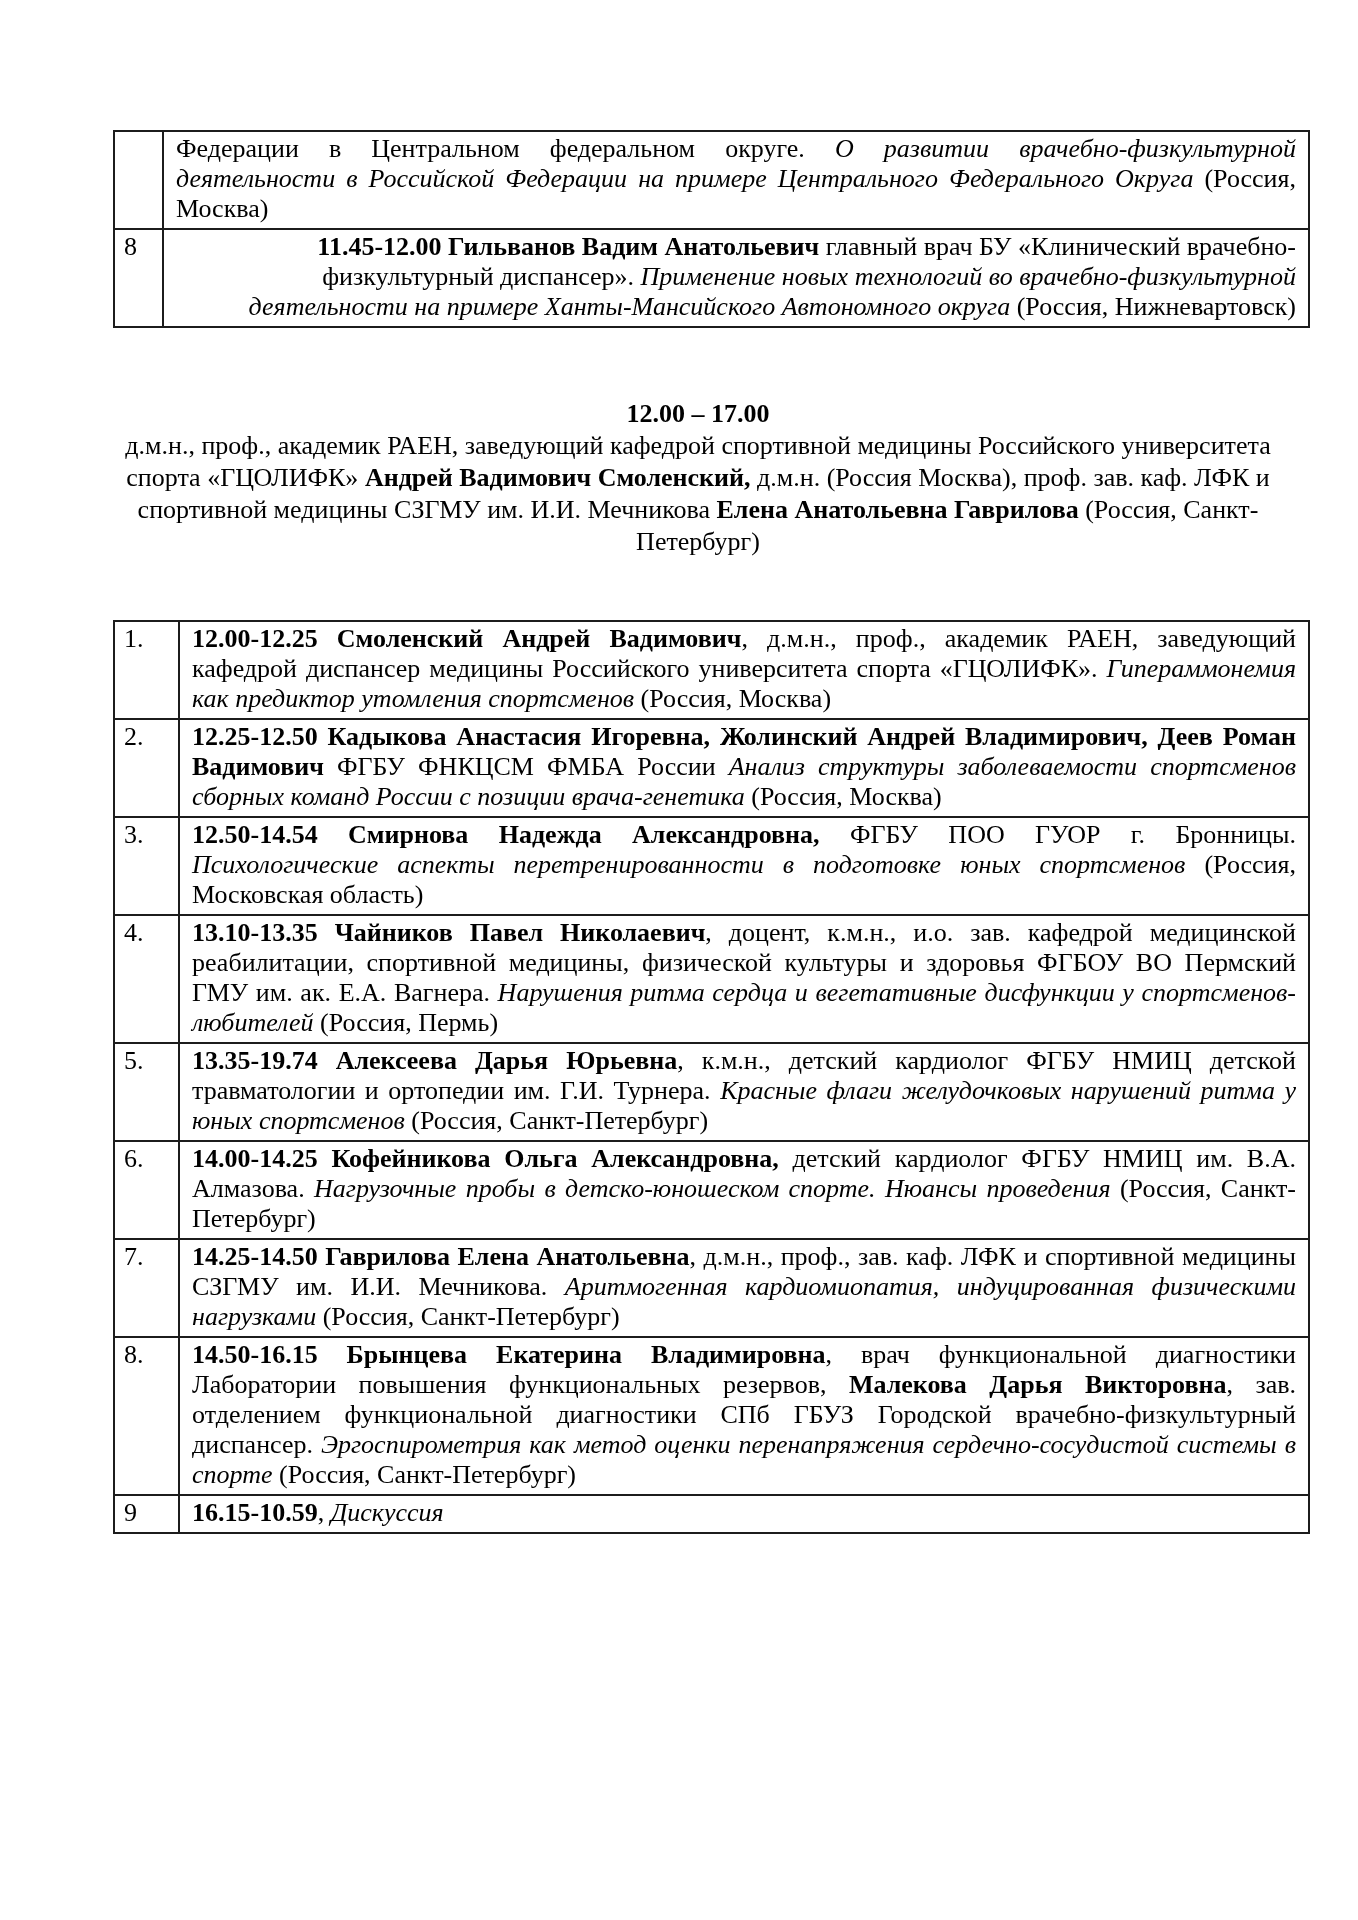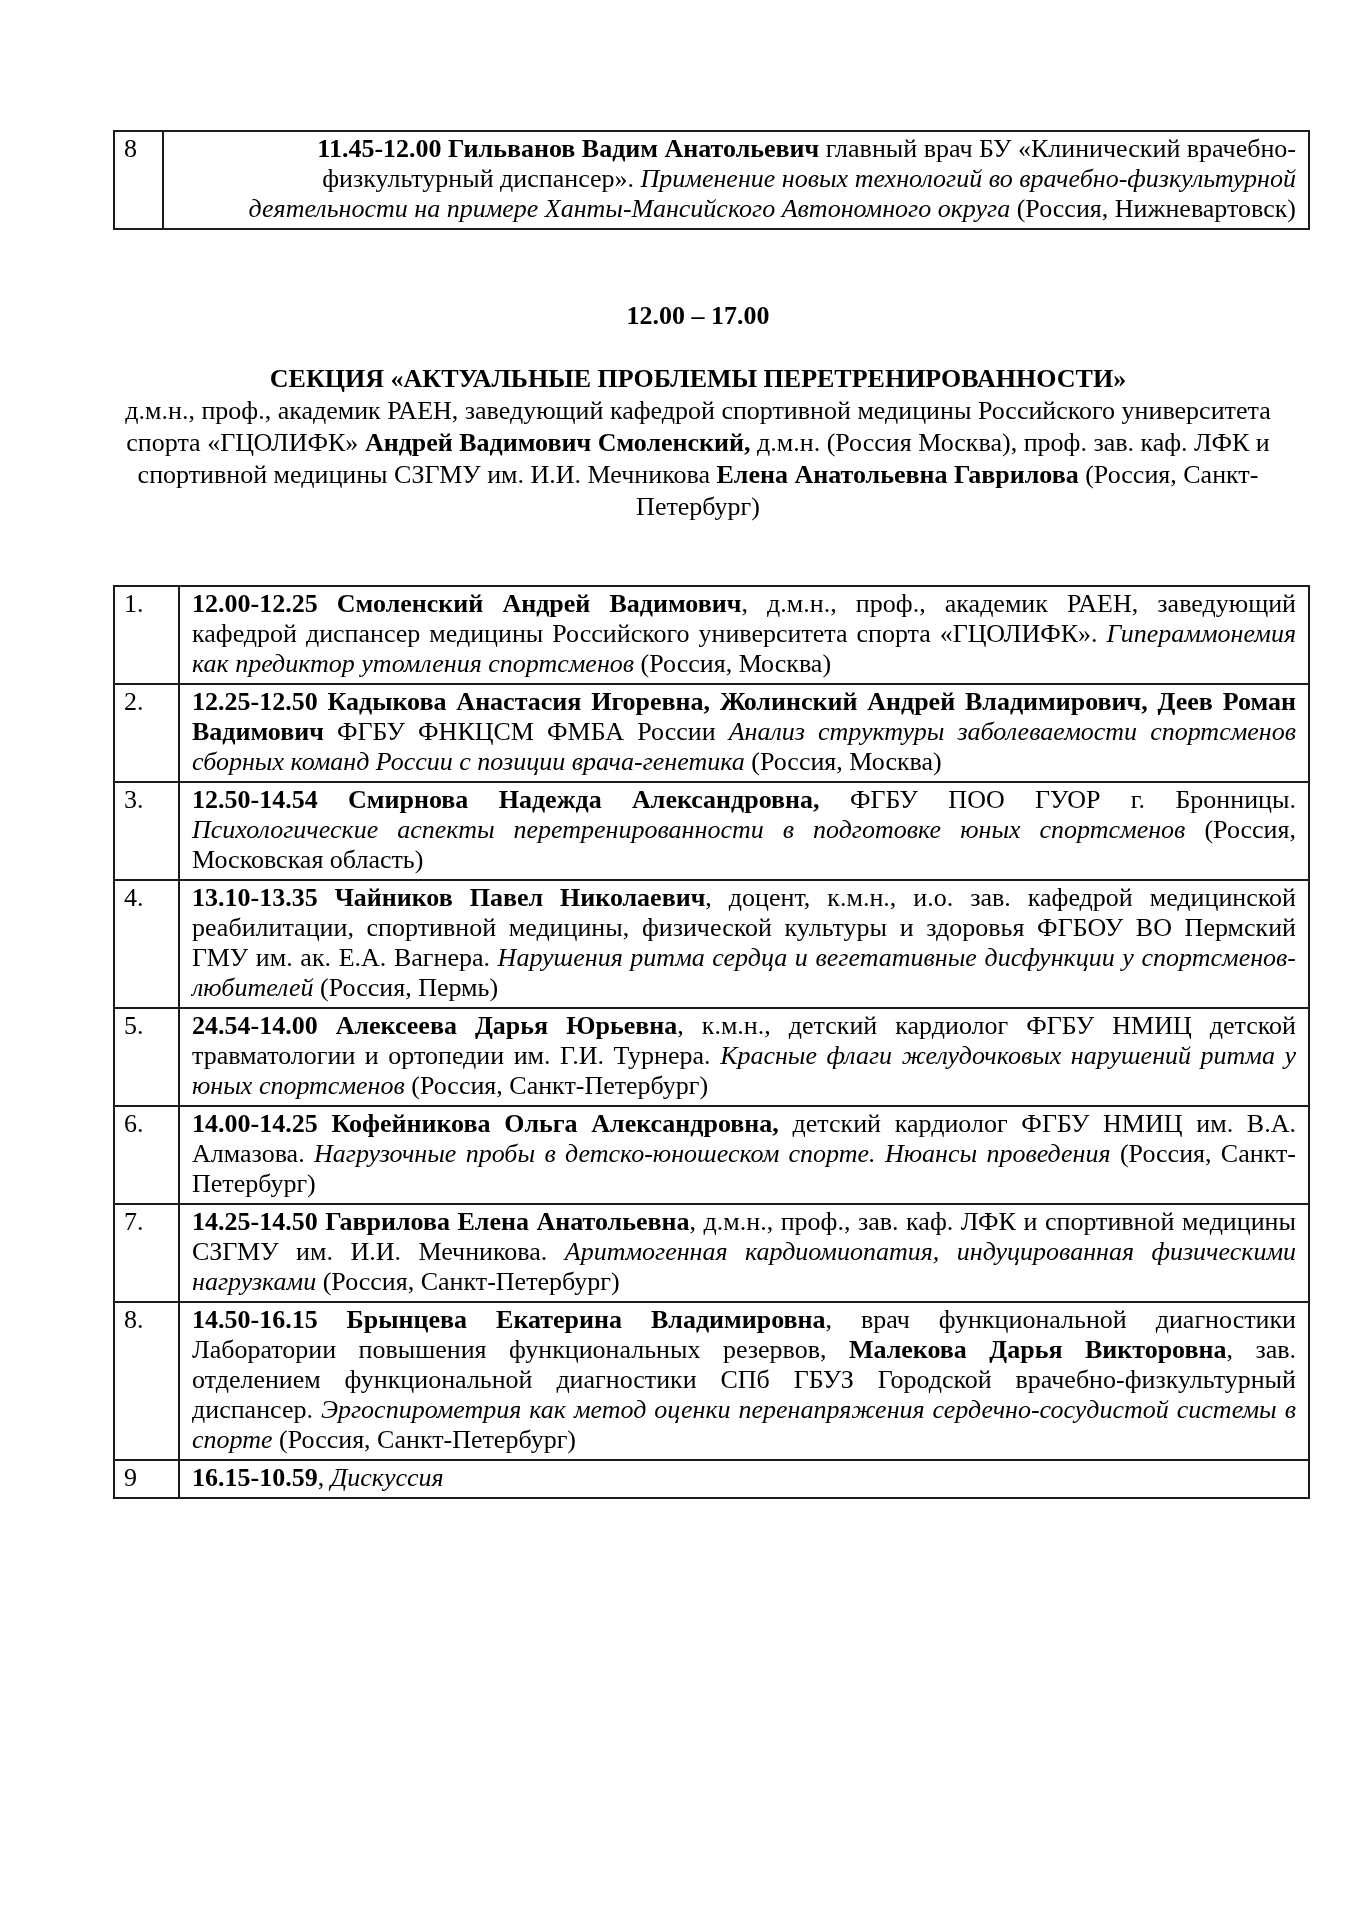--- a/index.html
+++ b/index.html
@@ -77,30 +77,33 @@
 
 <div class="page">
 
   <table class="doc-table top-table">
     <colgroup>
         <col class="col-num">
         <col>
       </colgroup>
     <tbody>
 
+    <tr>
+          <td class="num"></td>
+          <td class="cell"><span class="seg-normal">Федерации в Центральном федеральном округе. </span><span class="seg-italic">О развитии врачебно-физкультурной деятельности в Российской Федерации на примере Центрального Федерального Округа </span><span class="seg-normal">(Россия, Москва)</span></td>
+        </tr>
         <tr>
           <td class="num">8</td>
           <td class="cell no-justify"><span class="seg-bold">11.45-12.00 Гильванов Вадим Анатольевич </span><span class="seg-normal">главный врач БУ «Клинический врачебно-физкультурный диспансер». </span><span class="seg-italic">Применение новых технологий во врачебно-физкультурной деятельности на примере Ханты-Мансийского Автономного округа </span><span class="seg-normal">(Россия, Нижневартовск)</span></td>
         </tr>
       </tbody>
   </table>
 
   <div class="headings">
     <div class="h-time">12.00 – 17.00</div>
-    <div class="h-title">СЕКЦИЯ «АКТУАЛЬНЫЕ ПРОБЛЕМЫ ПЕРЕТРЕНИРОВАННОСТИ»</div>
     <div class="mods-par"><span class="seg-normal">д.м.н., проф., академик РАЕН, заведующий кафедрой спортивной медицины Российского университета спорта «ГЦОЛИФК» </span><span class="seg-bold">Андрей Вадимович Смоленский,</span><span class="seg-normal"> д.м.н. (Россия Москва), проф. зав. каф. ЛФК и спортивной медицины СЗГМУ им. И.И. Мечникова </span><span class="seg-bold">Елена Анатольевна Гаврилова</span><span class="seg-normal"> (Россия, Санкт-Петербург)</span></div>
   </div>
 
   <table class="doc-table main-table">
     <colgroup>
         <col class="col-num">
         <col>
       </colgroup>
     <tbody>
 
@@ -115,21 +118,21 @@
         <tr>
           <td class="num">3.</td>
           <td class="cell"><span class="seg-bold">12.50-14.54 Смирнова Надежда Александровна,</span><span class="seg-normal"> ФГБУ ПОО ГУОР г. Бронницы. </span><span class="seg-italic">Психологические аспекты перетренированности в подготовке юных спортсменов </span><span class="seg-normal">(Россия, Московская область)</span></td>
         </tr>
         <tr>
           <td class="num">4.</td>
           <td class="cell"><span class="seg-bold">13.10-13.35 Чайников Павел Николаевич</span><span class="seg-normal">, доцент, к.м.н., и.о. зав. кафедрой медицинской реабилитации, спортивной медицины, физической культуры и здоровья ФГБОУ ВО Пермский ГМУ им. ак. Е.А. Вагнера. </span><span class="seg-italic">Нарушения ритма сердца и вегетативные дисфункции у спортсменов-любителей </span><span class="seg-normal">(Россия, Пермь)</span></td>
         </tr>
         <tr>
           <td class="num">5.</td>
-          <td class="cell"><span class="seg-bold">24.54-14.00 Алексеева Дарья Юрьевна</span><span class="seg-normal">, к.м.н., детский кардиолог ФГБУ НМИЦ детской травматологии и ортопедии им. Г.И. Турнера. </span><span class="seg-italic">Красные флаги желудочковых нарушений ритма у юных спортсменов </span><span class="seg-normal">(Россия, Санкт-Петербург)</span></td>
+          <td class="cell"><span class="seg-bold">13.35-19.74 Алексеева Дарья Юрьевна</span><span class="seg-normal">, к.м.н., детский кардиолог ФГБУ НМИЦ детской травматологии и ортопедии им. Г.И. Турнера. </span><span class="seg-italic">Красные флаги желудочковых нарушений ритма у юных спортсменов </span><span class="seg-normal">(Россия, Санкт-Петербург)</span></td>
         </tr>
         <tr>
           <td class="num">6.</td>
           <td class="cell"><span class="seg-bold">14.00-14.25 Кофейникова Ольга Александровна,</span><span class="seg-normal"> детский кардиолог ФГБУ НМИЦ им. В.А. Алмазова. </span><span class="seg-italic">Нагрузочные пробы в детско-юношеском спорте. Нюансы проведения </span><span class="seg-normal">(Россия, Санкт-Петербург)</span></td>
         </tr>
         <tr>
           <td class="num">7.</td>
           <td class="cell"><span class="seg-bold">14.25-14.50 Гаврилова Елена Анатольевна</span><span class="seg-normal">, д.м.н., проф., зав. каф. ЛФК и спортивной медицины СЗГМУ им. И.И. Мечникова. </span><span class="seg-italic">Аритмогенная кардиомиопатия, индуцированная физическими нагрузками </span><span class="seg-normal">(Россия, Санкт-Петербург)</span></td>
         </tr>
         <tr>

